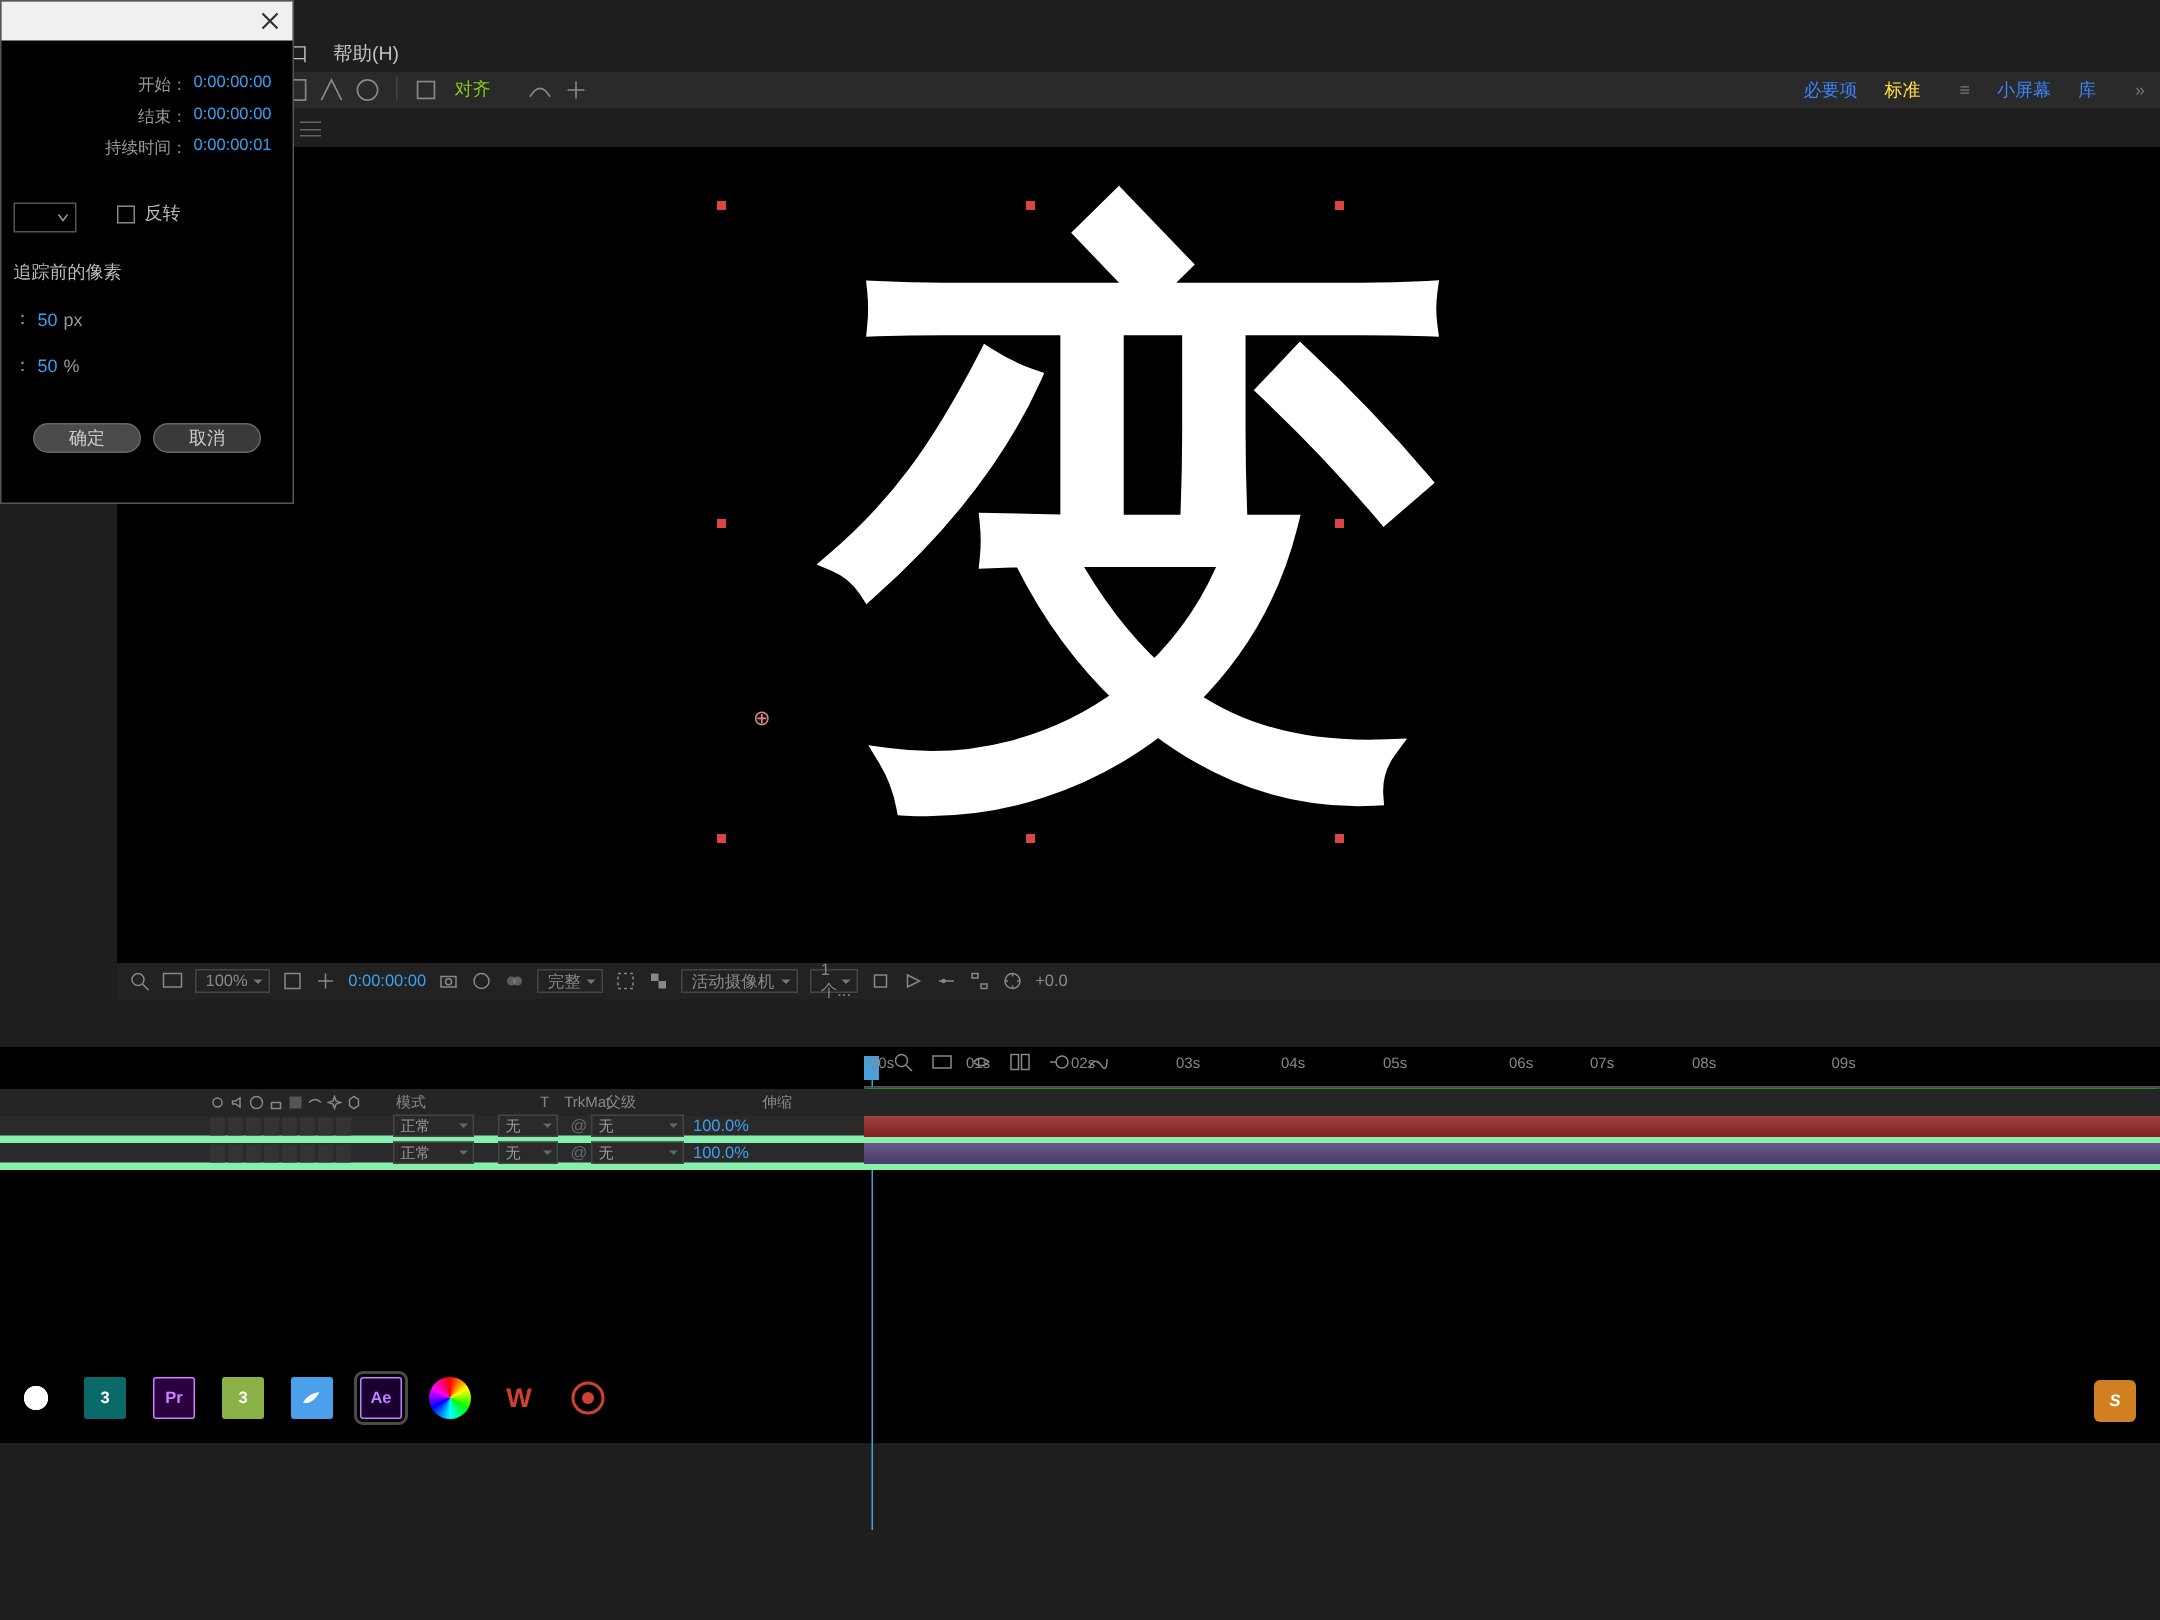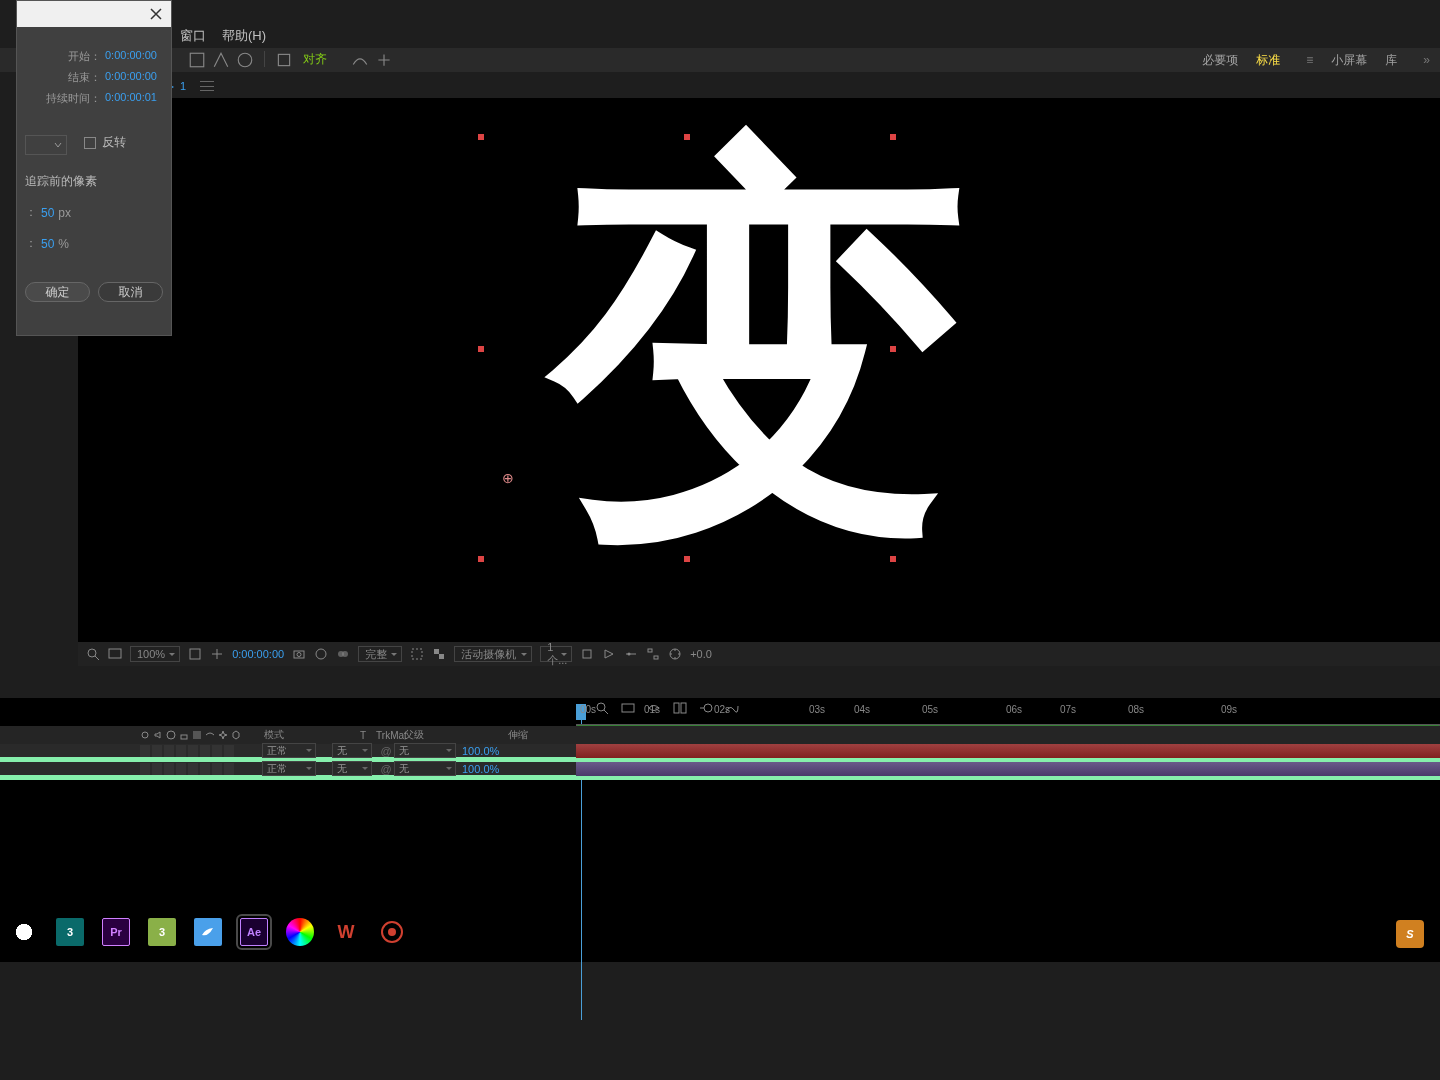--- a/index.html
+++ b/index.html
@@ -8,43 +8,43 @@
 
 .menubar { position: absolute; top: 24px; left: 180px; height: 24px; display: flex; gap: 16px; align-items: center; font-size: 13px; color: #c0c0c0; }
 .menu-item { cursor: pointer; }
 
 
 .toolbar { position: absolute; top: 48px; left: 0; right: 0; height: 24px; background: #2a2a2a; display: flex; align-items: center; padding: 0 8px; }
 .toolbar-icons { display: flex; gap: 6px; margin-left: 180px; }
 .toolbar-icon { width: 18px; height: 18px; color: #888; }
 .toolbar-label { color: #84cc16; margin-left: 4px; font-size: 12px; }
 .workspace-tabs { position: absolute; right: 10px; top: 0; display: flex; gap: 18px; align-items: center; height: 24px; font-size: 12px; }
-.workspace-tab { color: #a3a3a3; cursor: pointer; }
+.workspace-tab { color: #3b82f6; cursor: pointer; }
 .workspace-tab.active { color: #fde047; }
 .ws-more { color: #777; margin-left: 8px; }
 
 
 .panel-tabrow { position: absolute; top: 76px; left: 168px; height: 20px; display: flex; align-items: center; gap: 6px; }
 .panel-tab-marker { color: #3a9fef; font-size: 12px; }
 .panel-tab-num { color: #3a9fef; font-size: 11px; }
 .panel-hamburger { width: 14px; height: 10px; display: flex; flex-direction: column; justify-content: space-between; margin-left: 8px; }
 .panel-hamburger div { height: 1px; background: #666; }
 
 
-.dialog { position: absolute; top: 0; left: 16px; width: 156px; height: 336px; background: #404040; border: 1px solid #555; z-index: 100; }
+.dialog { position: absolute; top: 0; left: 0; width: 196px; height: 336px; background: #000000; border: 1px solid #555; z-index: 100; }
 .dialog-titlebar { height: 26px; background: #f0f0f0; position: relative; }
 .dialog-close { position: absolute; right: 6px; top: 5px; width: 18px; height: 16px; display: flex; align-items: center; justify-content: center; cursor: pointer; }
 .dialog-close svg { width: 12px; height: 12px; }
 .dialog-body { padding: 8px; color: #bbb; font-size: 12px; }
 .time-row { display: flex; justify-content: flex-end; margin: 6px 0 2px; gap: 4px; font-size: 11px; }
 .time-row .tlabel { color: #999; text-align: right; }
 .time-row .tval { color: #3a9fef; width: 58px; }
 .dialog-mid { margin-top: 28px; }
 .dropdown-stub { width: 42px; height: 20px; border: 1px solid #555; display: inline-flex; align-items: center; justify-content: flex-end; padding-right: 4px; vertical-align: middle; }
-.checkbox-row { display: inline-flex; align-items: center; margin-left: 14px; gap: 6px; }
+.checkbox-row { display: inline-flex; align-items: center; margin-left: 24px; gap: 6px; }
 .checkbox-box { width: 12px; height: 12px; border: 1px solid #888; }
 .pixel-track { margin-top: 18px; color: #bbb; }
 .param-row { margin-top: 14px; display: flex; align-items: center; gap: 4px; }
 .param-row .plabel { color: #999; }
 .param-row .pval { color: #3a9fef; }
 .param-row .punit { color: #999; }
 .dialog-buttons { display: flex; gap: 8px; justify-content: center; margin-top: 30px; }
 .dlg-btn { width: 72px; height: 20px; border-radius: 10px; background: #3a3a3a; border: 1px solid #666; color: #ccc; display: flex; align-items: center; justify-content: center; font-size: 12px; cursor: pointer; }
 .dlg-btn.primary { background: #4a4a4a; }
 
@@ -308,21 +308,21 @@
         <path d="M2 12 Q6 4 10 10 T14 6" fill="none" stroke="#888"></path>
       </svg>
   </div>
 
   <div class="tl-ruler">
     <div class="tl-playhead"></div>
     <div class="tl-workarea"></div>
     <span class="tl-tick" style="left:4px;">00s</span>
     <span class="tl-tick" style="left:68px;">01s</span>
     <span class="tl-tick" style="left:138px;">02s</span>
-    <span class="tl-tick" style="left:208px;margin-left:25px;">03s</span>
+    <span class="tl-tick" style="left:208px;">03s</span>
     <span class="tl-tick" style="left:278px;">04s</span>
     <span class="tl-tick" style="left:346px;">05s</span>
     <span class="tl-tick" style="left:430px;">06s</span>
     <span class="tl-tick" style="left:484px;">07s</span>
     <span class="tl-tick" style="left:552px;">08s</span>
     <span class="tl-tick" style="left:622px;margin-left:23px;">09s</span>
   </div>
 
   <div class="tl-header">
     <div class="tl-h-switches">

